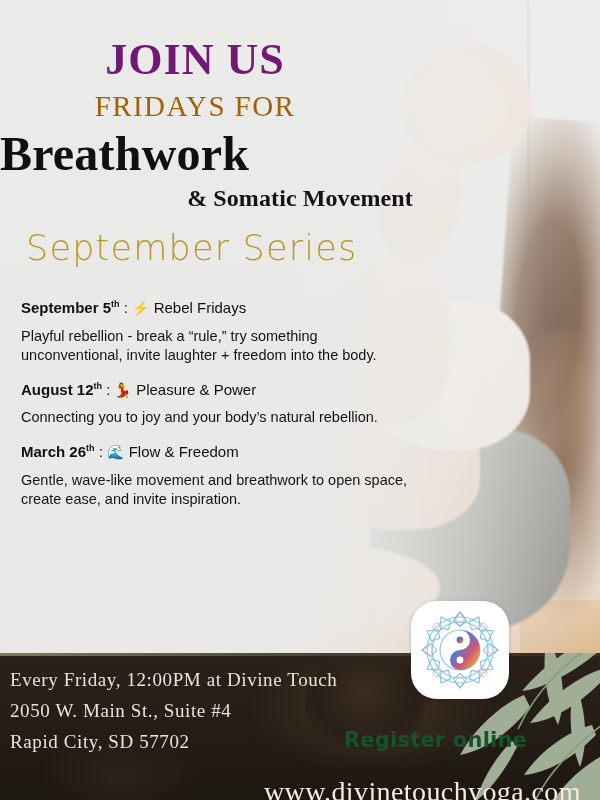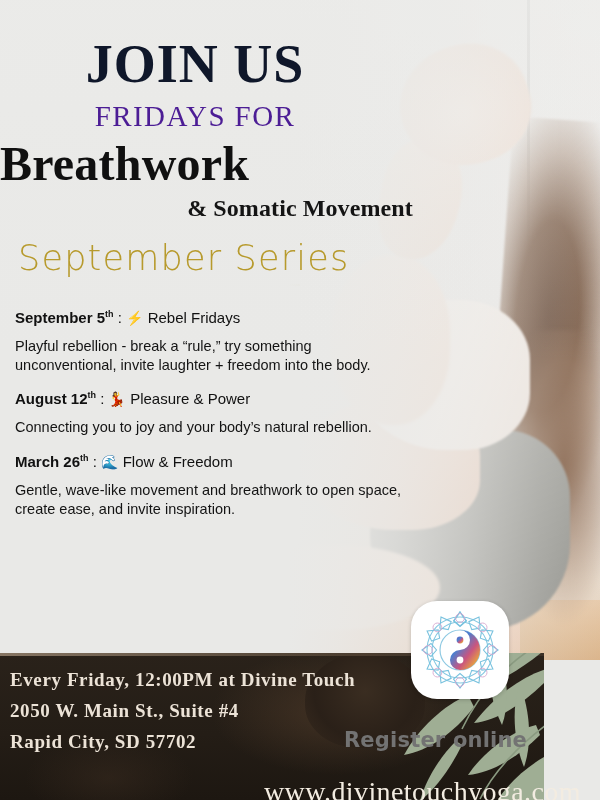--- a/index.html
+++ b/index.html
@@ -118,33 +118,33 @@
       rgba(236,236,234,.20) 22%,
       rgba(236,236,234,0) 45%,
       rgba(236,236,234,0) 100%);
   }
 
   
   .headings { position:relative; padding-top:38px; }
   .join-us {
     font-family:"Liberation Serif", serif;
     font-weight:700;
-    font-size:54px;
+    font-size:44px;
     line-height:.98;
     letter-spacing:1px;
-    color:#0f172a;
+    color:#701a75;
     text-align:center;
     padding-right:210px;
   }
   .fridays-for {
     font-family:"Liberation Serif", serif;
     font-weight:400;
     font-size:29px;
     letter-spacing:1.4px;
-    color:#4c1d95;
+    color:#a16207;
     text-align:center;
     padding-right:210px;
     margin-top:9px;
   }
   .breathwork {
     font-family:"Liberation Serif", serif;
     font-weight:700;
     font-size:48px;
     letter-spacing:.2px;
     color:#101010;
@@ -158,21 +158,21 @@
     letter-spacing:.1px;
     color:#141414;
     text-align:center;
     margin-top:4px;
   }
 
   
   .series-wrap {
     position:relative;
     margin-top:16px;
-    padding-left:18px;
+    padding-left:26px;
   }
   .series {
     display:inline-block;
     font-family:"DejaVu Sans", sans-serif;
     font-weight:300;
     font-size:35px;
     letter-spacing:1.2px;
     color:#b79a2c;
     padding-bottom:4px;
   }
@@ -181,21 +181,21 @@
     height:2px;
     background:#b79a2c;
     margin-left:18px;
     margin-top:2px;
   }
 
   
   .schedule {
     position:relative;
     margin-top:23px;
-    padding-left:15px;
+    padding-left:21px;
   }
   .entry { margin-bottom:16px; }
   .entry-head {
     font-size:15px;
     line-height:1.25;
     color:#111;
     white-space:nowrap;
   }
   .entry-date { font-weight:700; }
   .entry-date sup { font-size:9px; font-weight:700; }
@@ -206,24 +206,23 @@
     font-size:14.5px;
     line-height:1.3;
     color:#141414;
     white-space:pre-line;
     margin-top:9px;
   }
 
   
   .footer {
     position:absolute;
-    left:0; bottom:0; width:544px; height:147px;
+    left:0; bottom:0; width:600px; height:147px;
     background:#241d16;
     overflow:hidden;
-    font-weight:bold;
   }
   .footer-tex {
     position:absolute; inset:0;
     background:
       radial-gradient(ellipse 180px 90px at 62% 40%, rgba(90,66,46,.55) 0%, rgba(36,29,22,0) 70%),
       radial-gradient(ellipse 120px 60px at 20% 85%, rgba(70,52,38,.35) 0%, rgba(36,29,22,0) 70%),
       linear-gradient(180deg,#2a221a 0%, #241d16 55%, #1d1711 100%);
   }
   .footer-bowl {
     position:absolute; left:305px; top:0px; width:120px; height:95px;
@@ -244,21 +243,21 @@
     color:#ece3d7;
     white-space:pre-line;
   }
   .register {
     position:absolute;
     left:344px; top:728px;
     font-family:"DejaVu Sans", sans-serif;
     font-weight:700;
     font-size:21px;
     letter-spacing:.2px;
-    color:#737373;
+    color:#14532d;
     z-index:6;
   }
   .website {
     position:absolute;
     left:264px; top:776px;
     font-family:"Liberation Serif", serif;
     font-size:28px;
     letter-spacing:.4px;
     color:#f3ece1;
     z-index:6;

